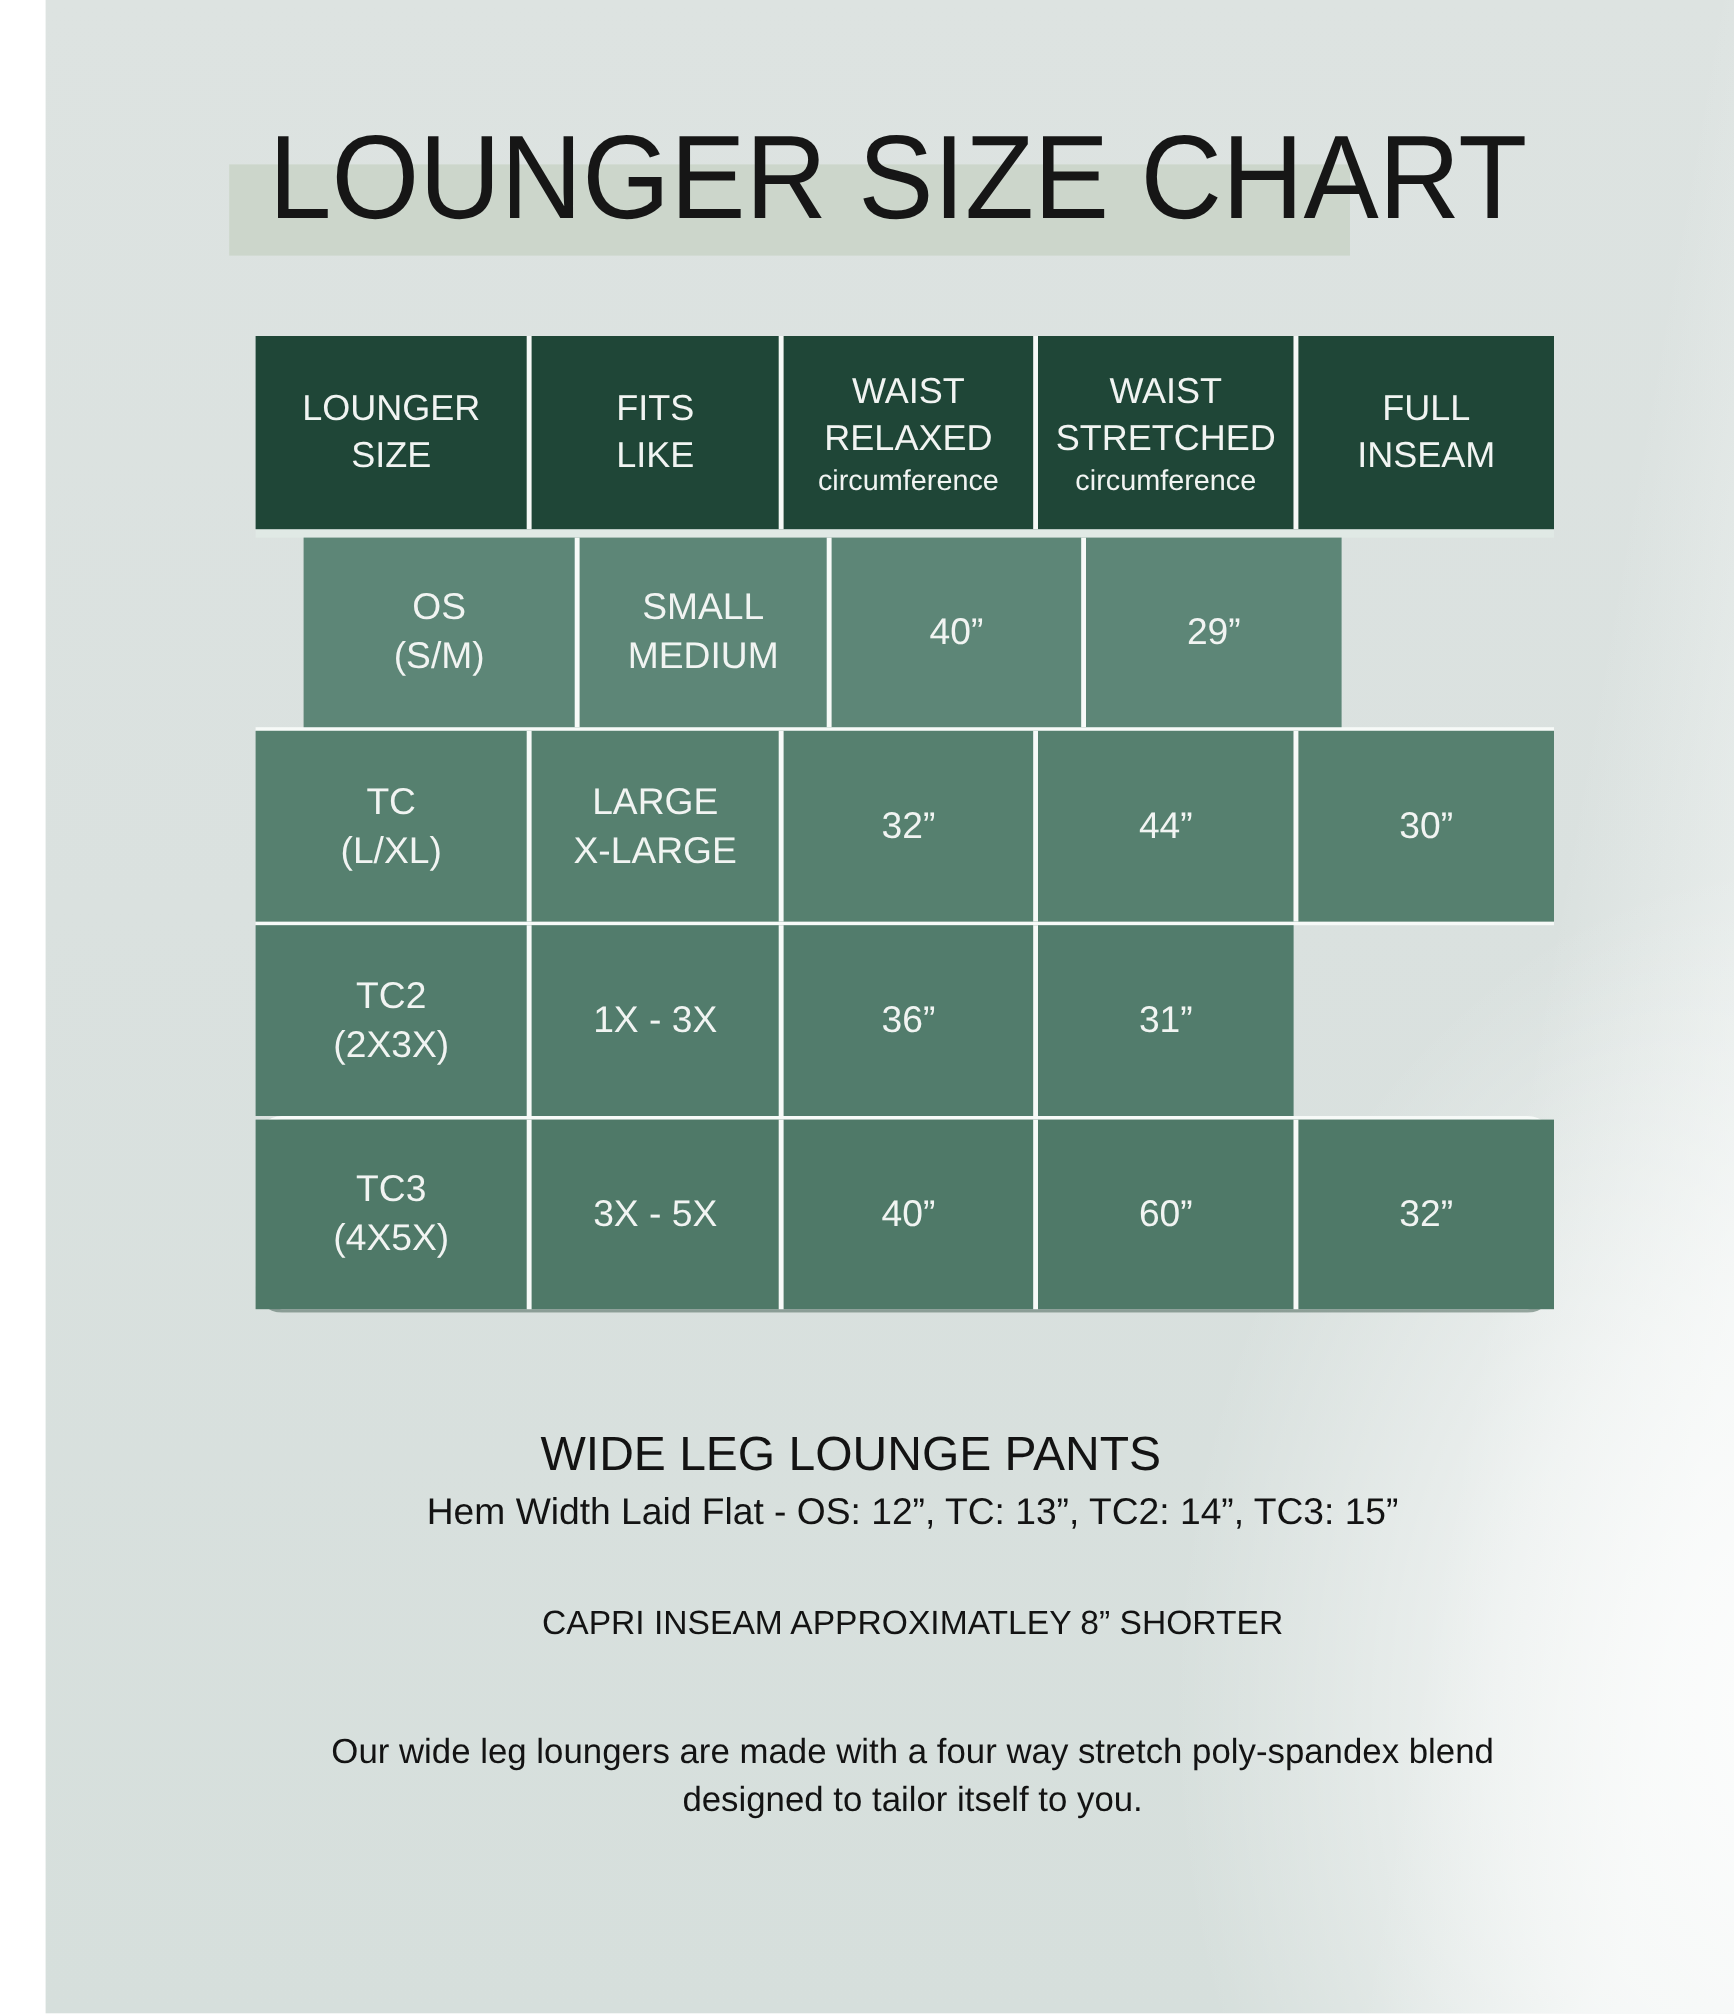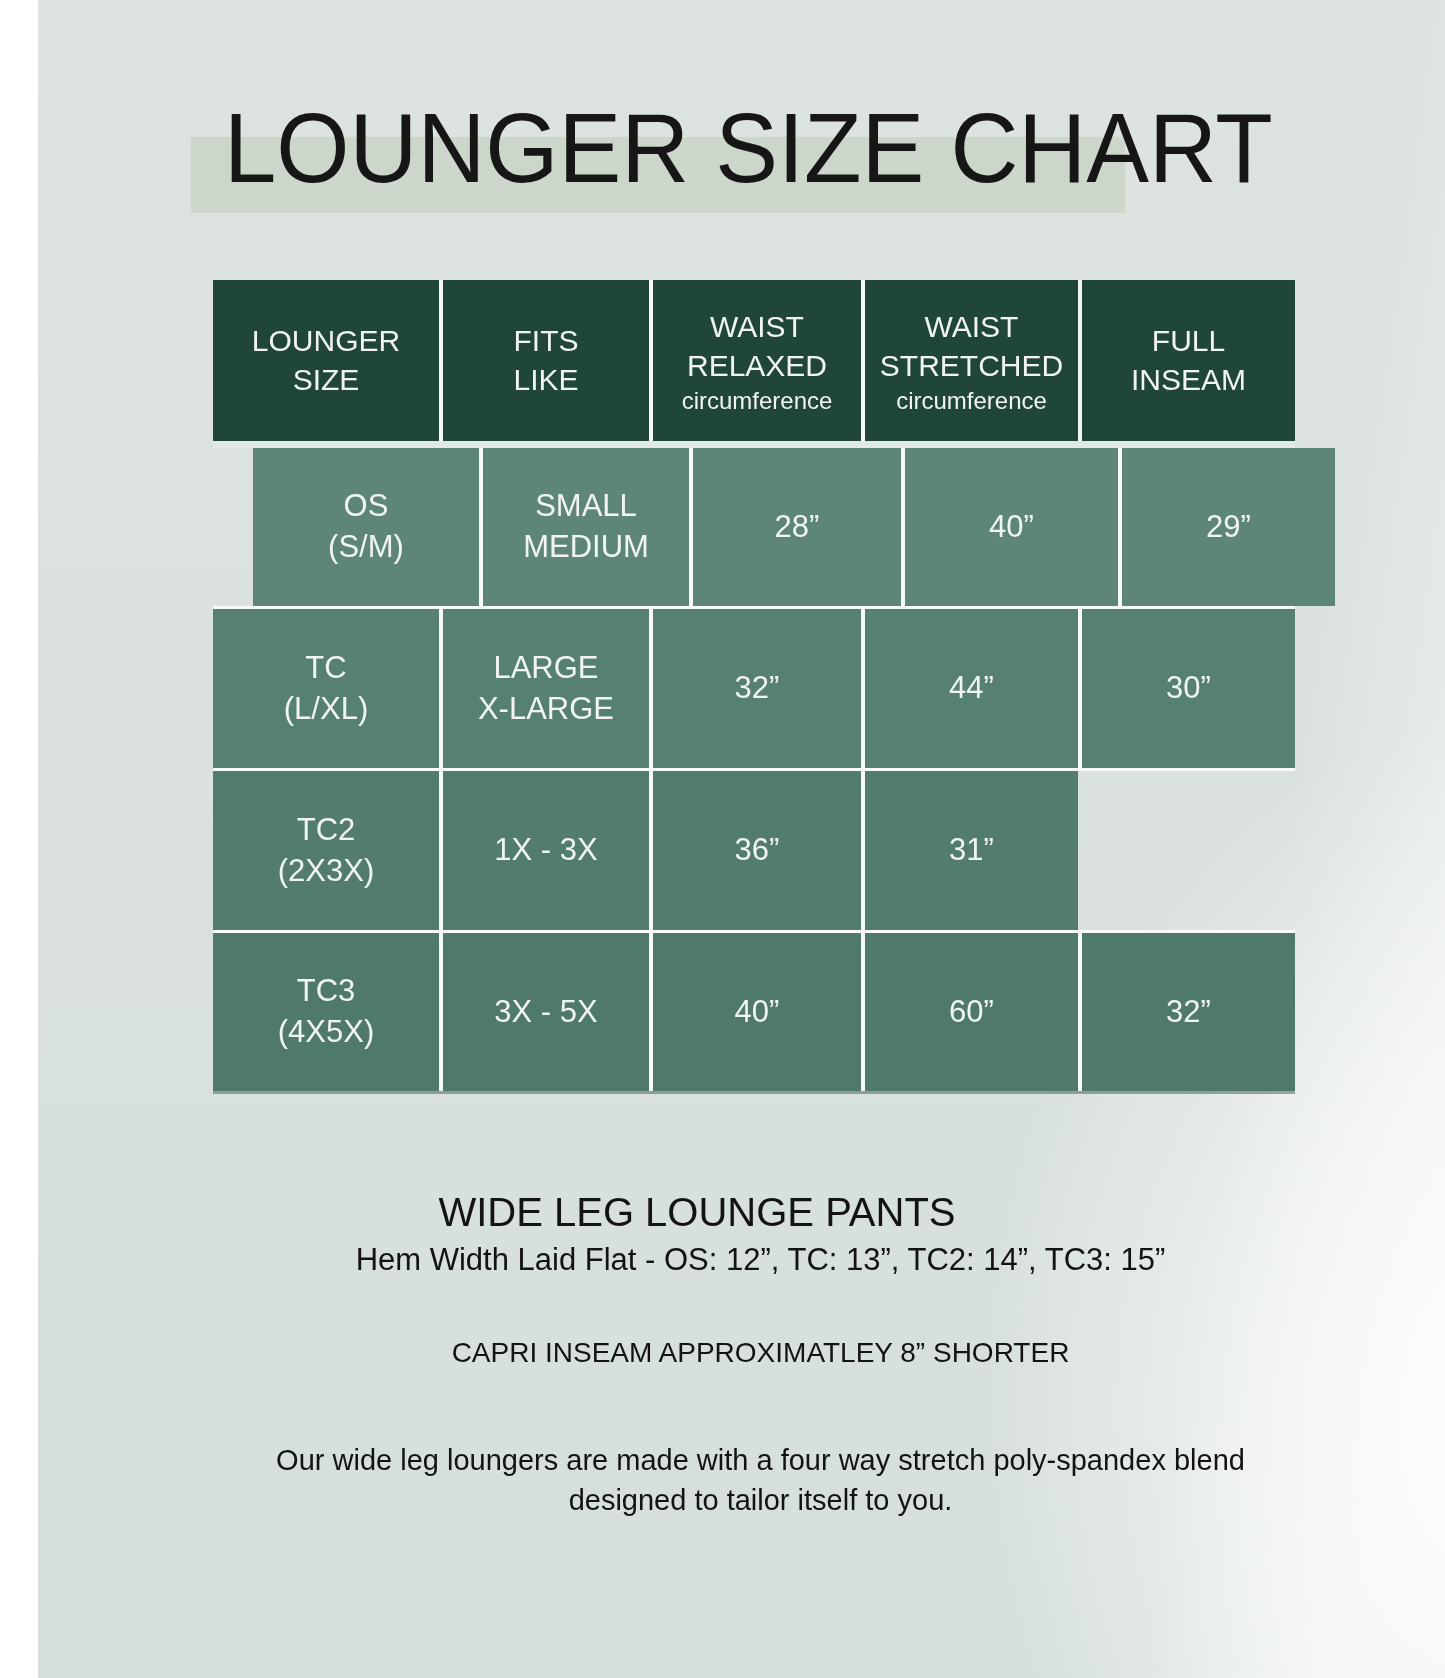--- a/index.html
+++ b/index.html
@@ -55,38 +55,38 @@
     display: flex; flex-direction: column;
     align-items: center; justify-content: center;
     font-size: 30px; line-height: 1.3;
     text-align: center;
     border-left: 4px solid #f5f8f6;
   }
   .th:first-child { border-left: 0; }
   .th .sub { font-size: 24px; line-height: 1.15; margin-top: 2px; }
   .trow { height: 162px; border-top: 3px solid #f7faf8; }
   .trow.first { height: 165px; border-top: 7px solid #e0e9e5; padding-left: 40px; }
-  .trow.last  { height: 164px; border-bottom: 3px solid rgba(44,75,63,0.45); }
+  .trow.last  { height: 164px; border-bottom: 3px solid rgba(44,75,63,0.45); border-radius: 22px; }
   .td {
     color: #f1f4f2;
     display: flex; flex-direction: column;
     align-items: center; justify-content: center;
     font-size: 31px; line-height: 1.32;
     text-align: center;
     border-left: 4px solid #f7faf8;
   }
   .td:first-child { border-left: 0; }
   .r0 .td { background: #5d8677; }
   .r1 .td { background: #56806f; }
   .r2 .td { background: #527c6c; }
   .r3 .td { background: #4f7968; }
 
   
   .footer-heading {
-    position: absolute; left: 0; top: 1190px;
+    position: absolute; left: 12px; top: 1190px;
     width: 1318px; text-align: center;
     font-size: 40px; color: #131313;
   }
   .hem-note {
     position: absolute; left: 0; top: 1242px;
     width: 1445px; text-align: center;
     font-size: 31px; color: #131313;
   }
   .capri-note {
     position: absolute; left: 0; top: 1337px;
@@ -139,23 +139,20 @@
     </div>
 
     <div class="trow first r0">
       <div class="td">
         <span>OS</span>
         <span>(S/M)</span>
       </div>
       <div class="td">
         <span>SMALL</span>
         <span>MEDIUM</span>
-      </div>
-      <div class="td">
-        <span>28”</span>
       </div>
       <div class="td">
         <span>40”</span>
       </div>
       <div class="td">
         <span>29”</span>
       </div>
     </div>
 
     <div class="trow r1">

